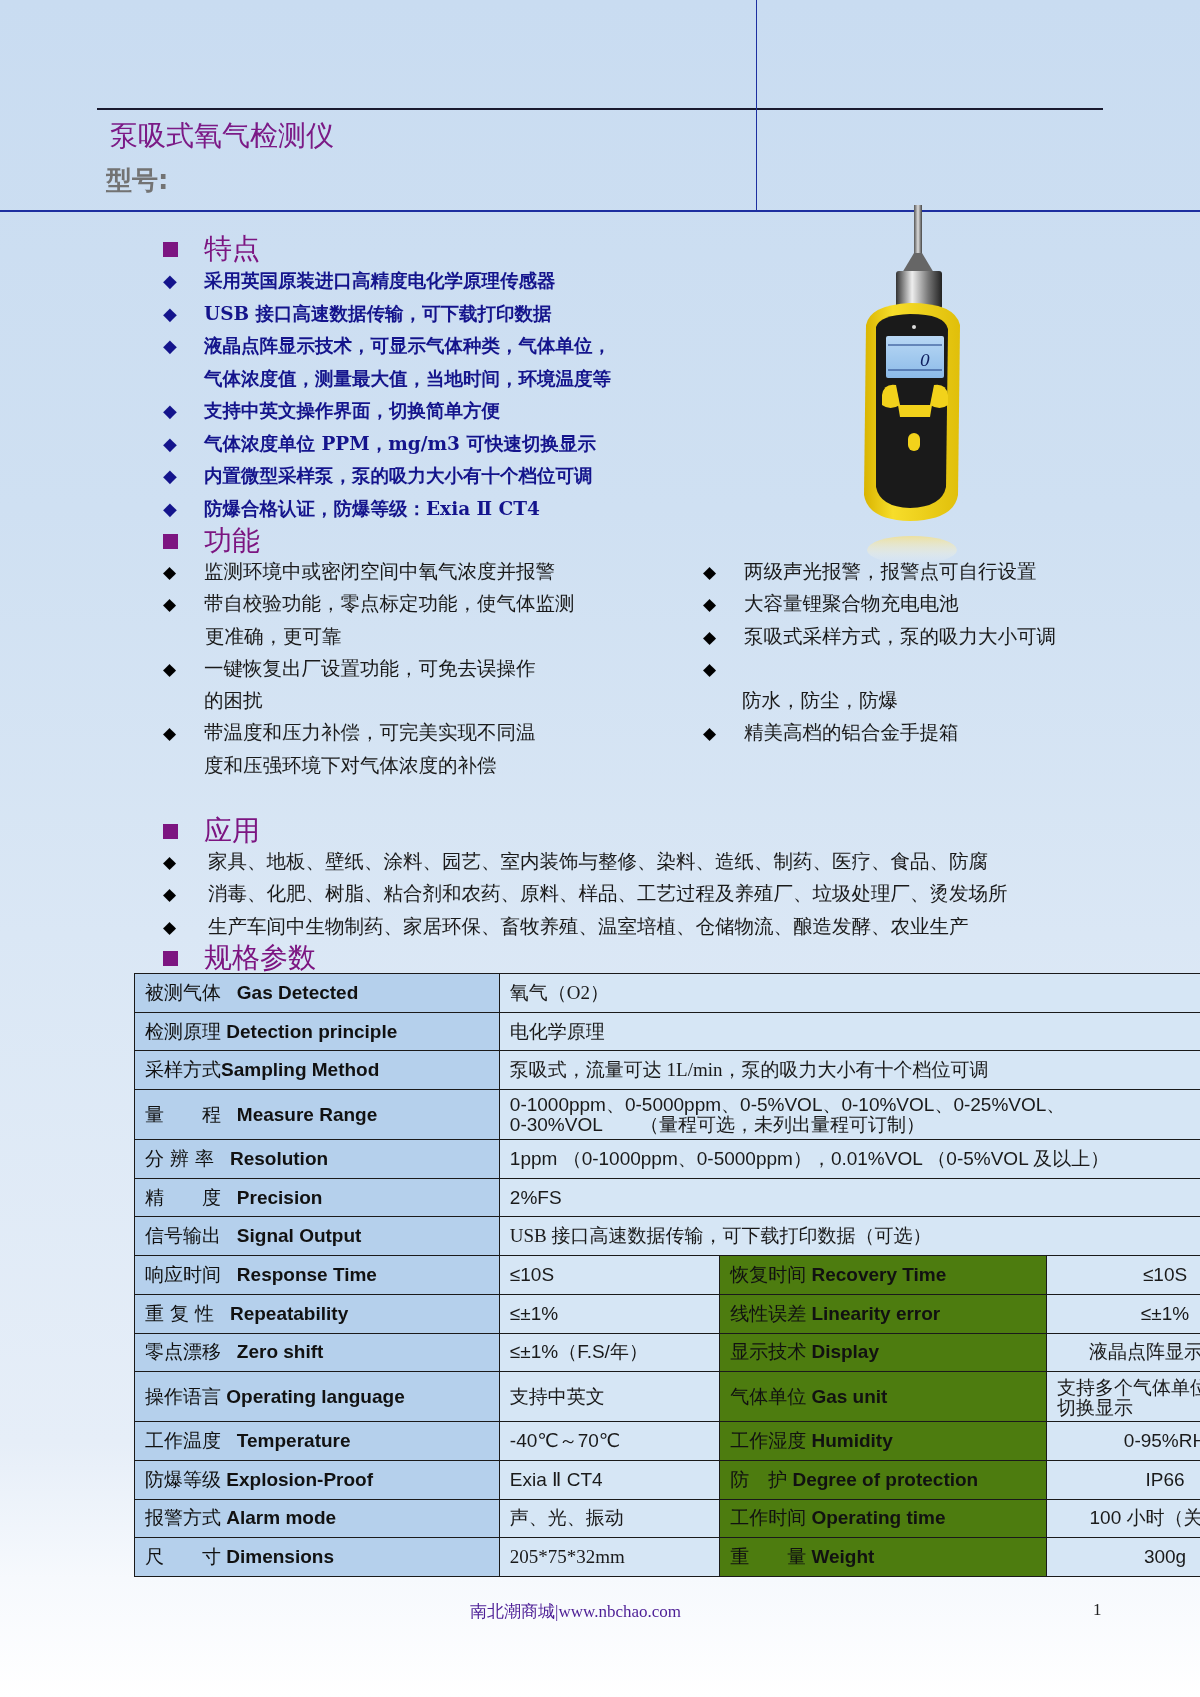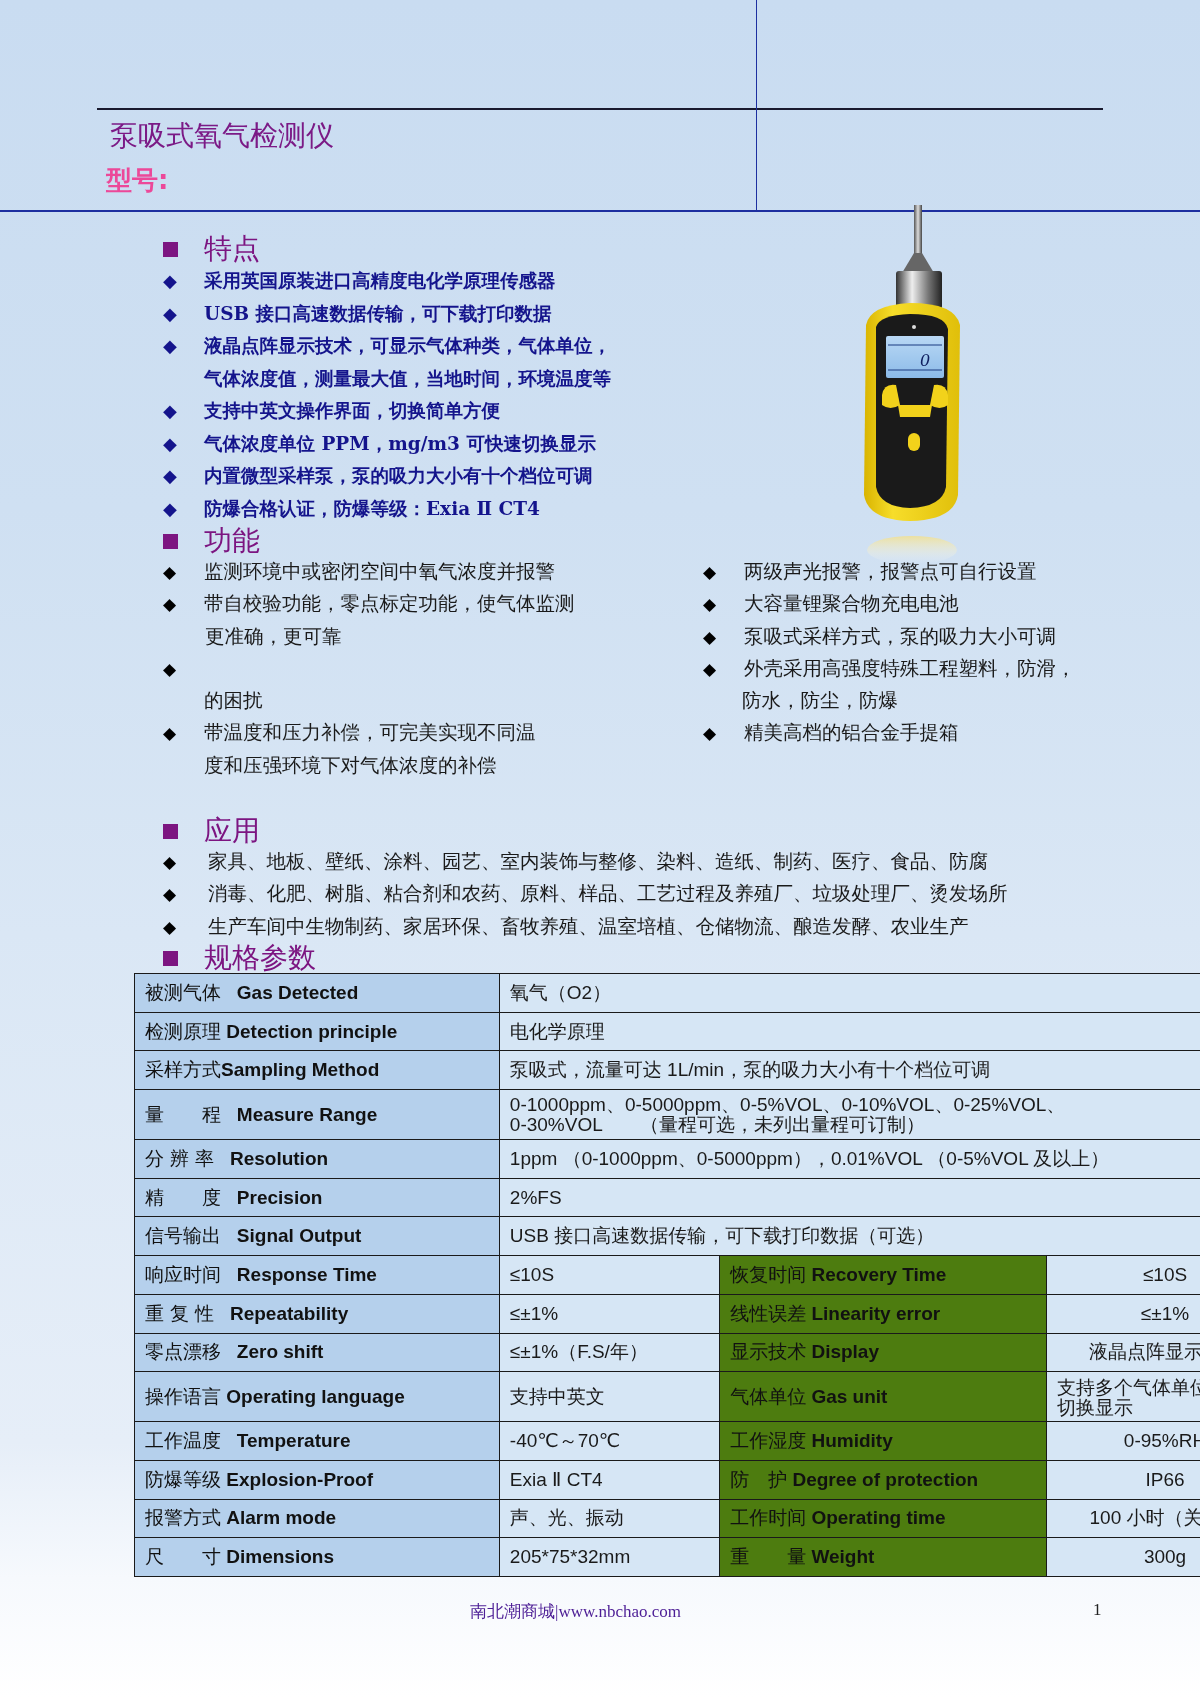--- a/index.html
+++ b/index.html
@@ -8,21 +8,21 @@
     background: linear-gradient(180deg, #c9dcf1 0%, #cfe0f2 30%, #dae7f5 55%, #e6eef8 85%, #f6f9fd 93%, #ffffff 100%);
     font-family: "DejaVu Serif", "Liberation Serif", serif;
     color: #111;
   }
   .abs { position: absolute; }
   
   .hline-top { left: 97px; top: 108px; width: 1006px; height: 2px; background: #1a1a2e; }
   .vline { left: 756px; top: 0; width: 1px; height: 211px; background: #1d2fa0; }
   .hline-bottom { left: 0; top: 210px; width: 1200px; height: 2px; background: #1d2fa0; }
   .title { left: 110px; top: 117px; font-size: 28px; color: #7b1a86; font-family: "DejaVu Sans", sans-serif; letter-spacing: 0px; }
-  .model { left: 106px; top: 163px; font-size: 26px; color: #ec4899; font-family: "DejaVu Sans", sans-serif; font-weight: bold; }
+  .model { left: 106px; top: 163px; font-size: 26px; color: #737373; font-family: "DejaVu Sans", sans-serif; font-weight: bold; }
 
   
   .sec { left: 163px; display: flex; align-items: center; }
   .sec .sq { width: 15px; height: 15px; background: #7c1581; margin-right: 26px; }
   .sec .txt { font-size: 28px; color: #7c1581; font-family: "DejaVu Sans", sans-serif; }
 
   
   .feat { left: 163px; font-size: 18.5px; color: #14148c; font-weight: bold; font-family: "DejaVu Serif", serif; line-height: 32.5px; }
   .feat .row { display: flex; height: 32.5px; }
   .feat .dia { width: 41px; font-size: 18px; color: #14148c; }
@@ -45,21 +45,21 @@
   
   table.spec {
     position: absolute; left: 134px; top: 973px; width: 1150px;
     border-collapse: collapse; font-family: "Liberation Sans", "DejaVu Sans", sans-serif;
   }
   table.spec td { border: 1.5px solid #1a1a1a; padding: 0 10px; font-size: 19px; height: 38.7px; box-sizing: border-box; }
   table.spec td.lab { background: #b5d0ec; font-weight: bold; color: #111; white-space: nowrap; }
   table.spec td.lab .cn { font-weight: normal; font-family: "DejaVu Sans", sans-serif; color: #111; }
   table.spec td.val { background: #d6e6f5; color: #1a1a1a; }
   table.spec td.val.c { text-align: center; }
-  table.spec td.val .serif { font-family: Liberation Sans, sans-serif; }
+  table.spec td.val .serif { font-family: Liberation Serif, serif; }
   table.spec td.lab2 { background: #4d7c0f; font-weight: bold; white-space: nowrap; padding-left: 10px; }
   table.spec tr.tall td { height: 50px; line-height: 20px; }
 
   .footer { left: 470px; top: 1600px; font-size: 17px; font-family: "Liberation Serif", "DejaVu Serif", serif; color: #4c1d95; }
   .pageno { left: 1093px; top: 1600px; font-size: 17px; font-family: "Liberation Serif", serif; color: #222; }
 </style>
 </head>
 <body>
 
 <div class="abs hline-top"></div>
@@ -163,20 +163,21 @@
     </div>
   <div class="row">
       <span class="dia">◆</span>
       <span>带自校验功能，零点标定功能，使气体监测</span>
     </div>
   <div class="row indent">
       <span>更准确，更可靠</span>
     </div>
   <div class="row">
       <span class="dia">◆</span>
+      <span>一键恢复出厂设置功能，可免去误操作</span>
     </div>
   <div class="row indent" style="padding-left:41px;">
       <span>的困扰</span>
     </div>
   <div class="row">
       <span class="dia">◆</span>
       <span>带温度和压力补偿，可完美实现不同温</span>
     </div>
   <div class="row indent" style="padding-left:41px;">
       <span>度和压强环境下对气体浓度的补偿</span>
@@ -190,21 +191,20 @@
   <div class="row">
       <span class="dia">◆</span>
       <span>大容量锂聚合物充电电池</span>
     </div>
   <div class="row">
       <span class="dia">◆</span>
       <span>泵吸式采样方式，泵的吸力大小可调</span>
     </div>
   <div class="row">
       <span class="dia">◆</span>
-      <span>外壳采用高强度特殊工程塑料，防滑，</span>
     </div>
   <div class="row indent" style="padding-left:39px;align-items:center;">
       <span>防水，防尘，防爆</span>
     </div>
   <div class="row">
       <span class="dia">◆</span>
       <span>精美高档的铝合金手提箱</span>
     </div>
 </div>
 

